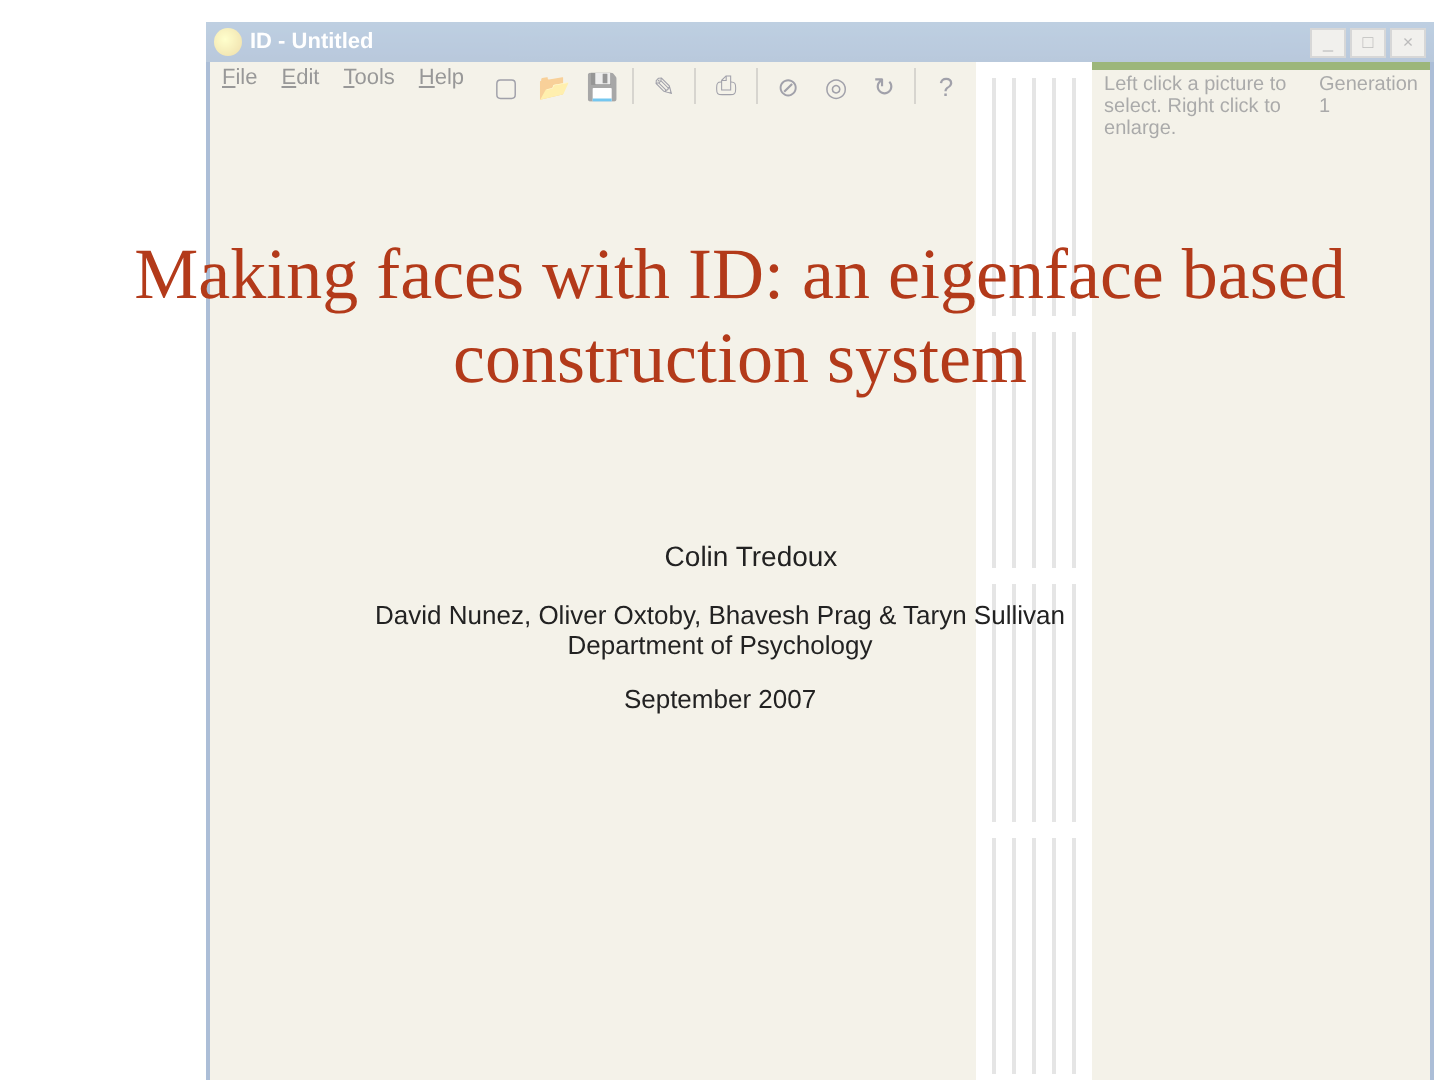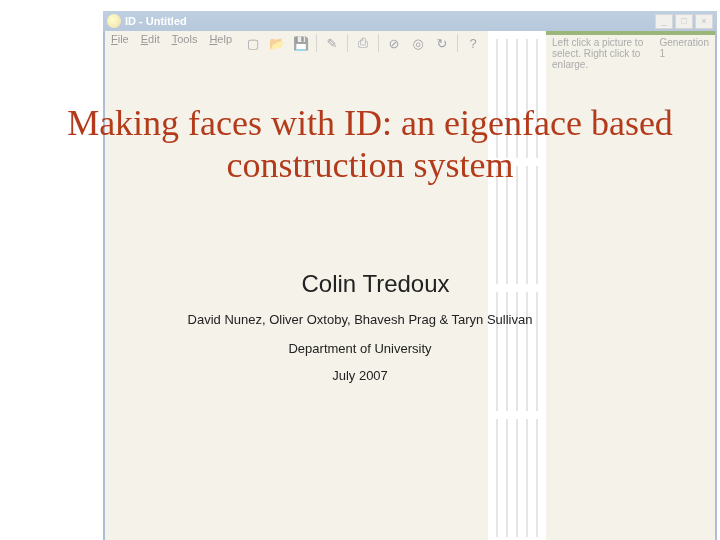--- a/index.html
+++ b/index.html
@@ -121,37 +121,37 @@
   
   .slide {
     position: absolute;
     inset: 0;
     pointer-events: none;
   }
   .slide > * { pointer-events: auto; }
   .title {
     position: absolute;
     left: 40px; right: 20px;
-    top: 102px;
+    top: 116px;
     text-align: center;
     font-size: 36px;
     line-height: 1.18;
     color: #b33a1a;
     font-weight: normal;
   }
   .info {
     position: absolute;
     left: 0; right: 0;
     top: 270px;
     text-align: center;
     color: #222;
     font-family: Verdana, Arial, sans-serif;
   }
-  .lead-author { font-size: 24px; margin-bottom: 14px; margin-left: 31px; }
-  .coauthors { font-size: 13px; margin-bottom: 14px; }
+  .lead-author { font-size: 14px; margin-bottom: 14px; margin-left: 31px; }
+  .coauthors { font-size: 13px; }
   .dept { font-size: 13px; margin-bottom: 12px; }
   .univ { font-size: 13px; margin-bottom: 28px; }
   .date { font-size: 13px; }
 </style>
 </head>
 <body>
 
 <div class="bg-app">
   <div class="bg-titlebar">
     <div class="bg-app-icon"></div>
@@ -211,16 +211,16 @@
       <span>Generation 1</span>
     </div>
   </div>
 </div>
 
 <div class="slide">
   <div class="title">Making faces with ID: an eigenface based construction system</div>
   <div class="info">
     <div class="lead-author">Colin Tredoux</div>
     <div class="coauthors">David Nunez, Oliver Oxtoby, Bhavesh Prag &amp; Taryn Sullivan</div>
-    <div class="dept">Department of University</div>
-    <div class="date">July  2007</div>
+    <div class="dept">Department of Psychology</div>
+    <div class="date">September  2007</div>
   </div>
 </div>
 
 </body></html>

